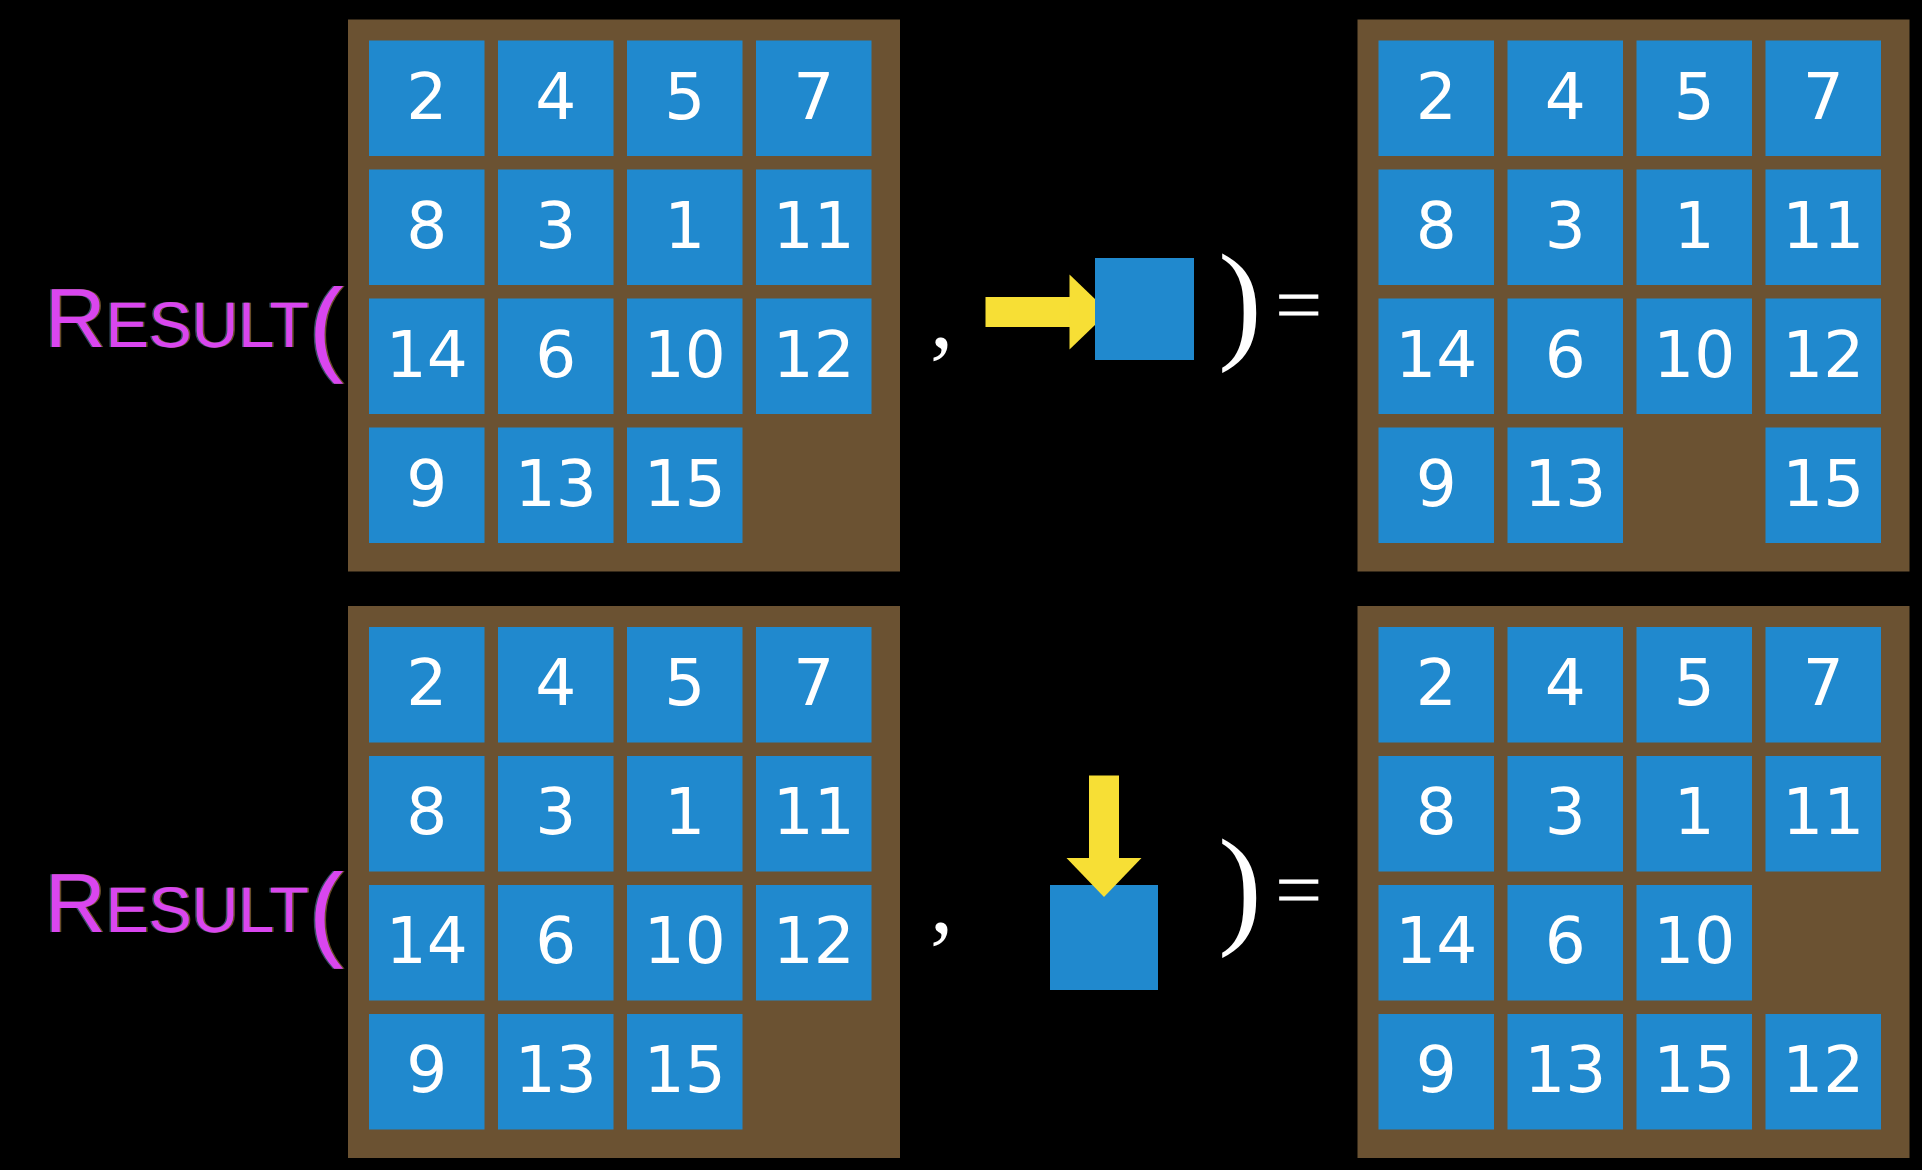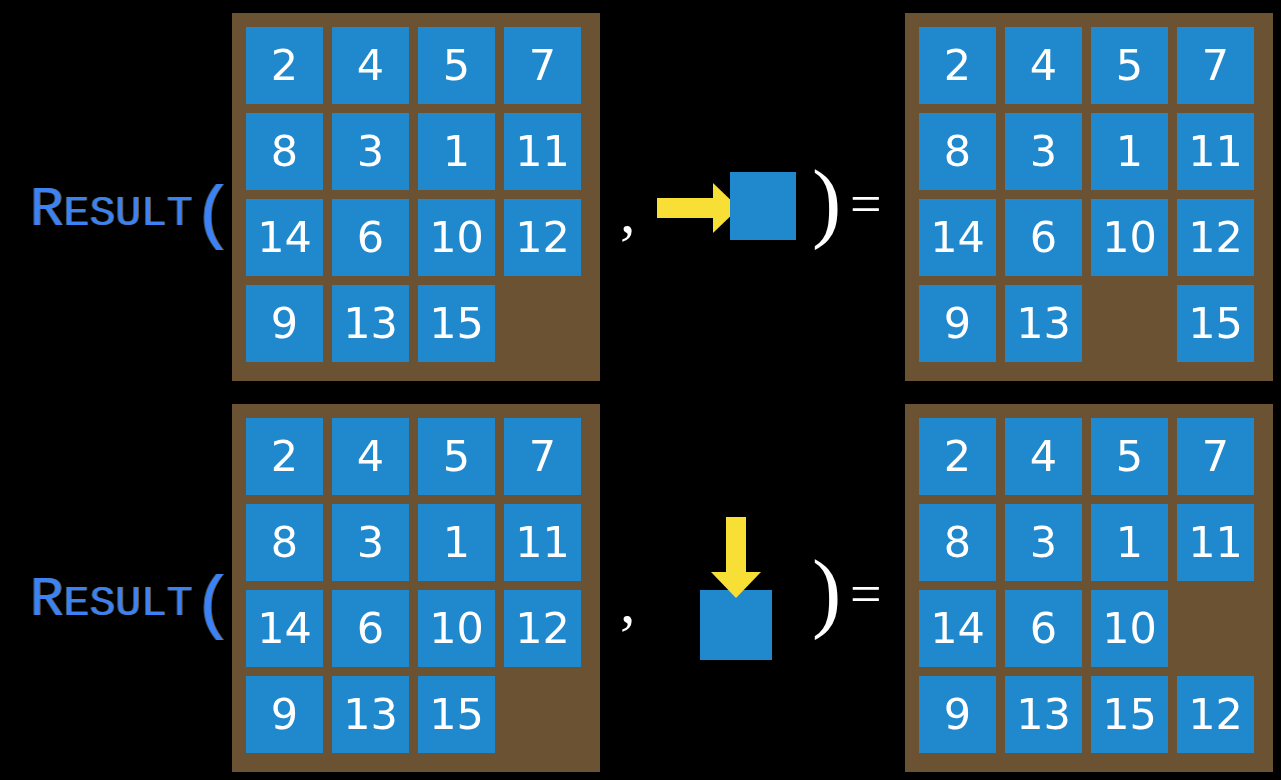--- a/index.html
+++ b/index.html
@@ -17,22 +17,22 @@
   .canvas {
     position: relative;
     width: 1281px;
     height: 780px;
     background: #000000;
   }
 
   
   .result-label {
     position: absolute;
-    font-family: Liberation Mono, monospace;
-    color: #3b82f6;
+    font-family: Liberation Sans, sans-serif;
+    color: #d946ef;
     white-space: nowrap;
     line-height: 1;
     text-shadow: 1px 0 0 rgba(190,140,70,0.55), -1px 0 0 rgba(120,170,220,0.45);
   }
   .result-label .big {
     font-size: 56px;
   }
   .result-label .small {
     font-size: 43px;
   }

